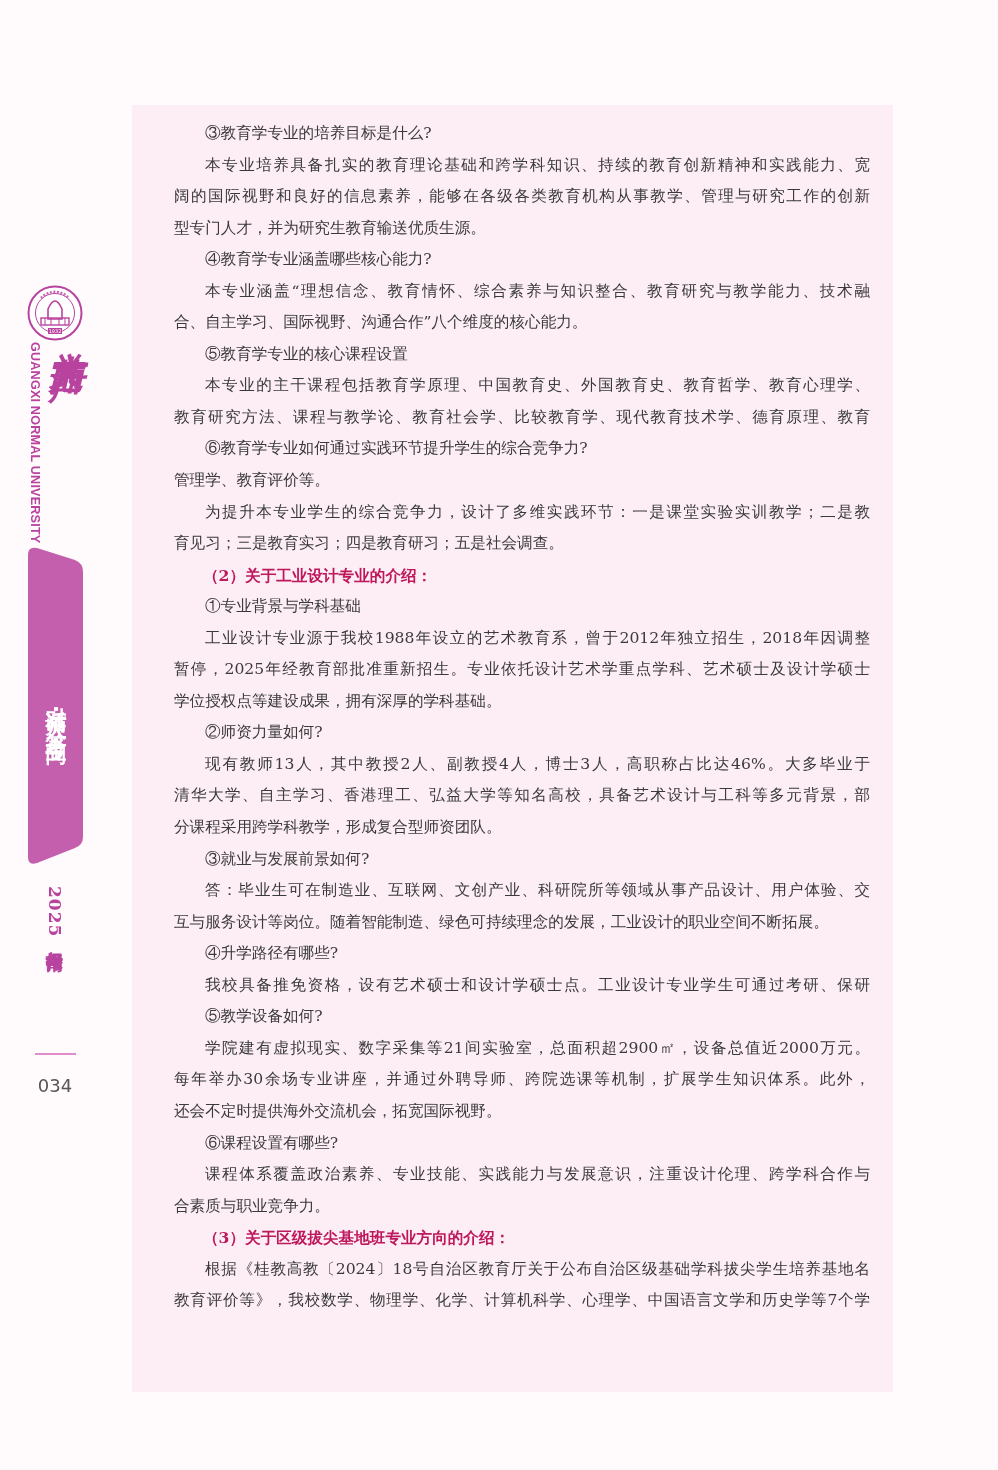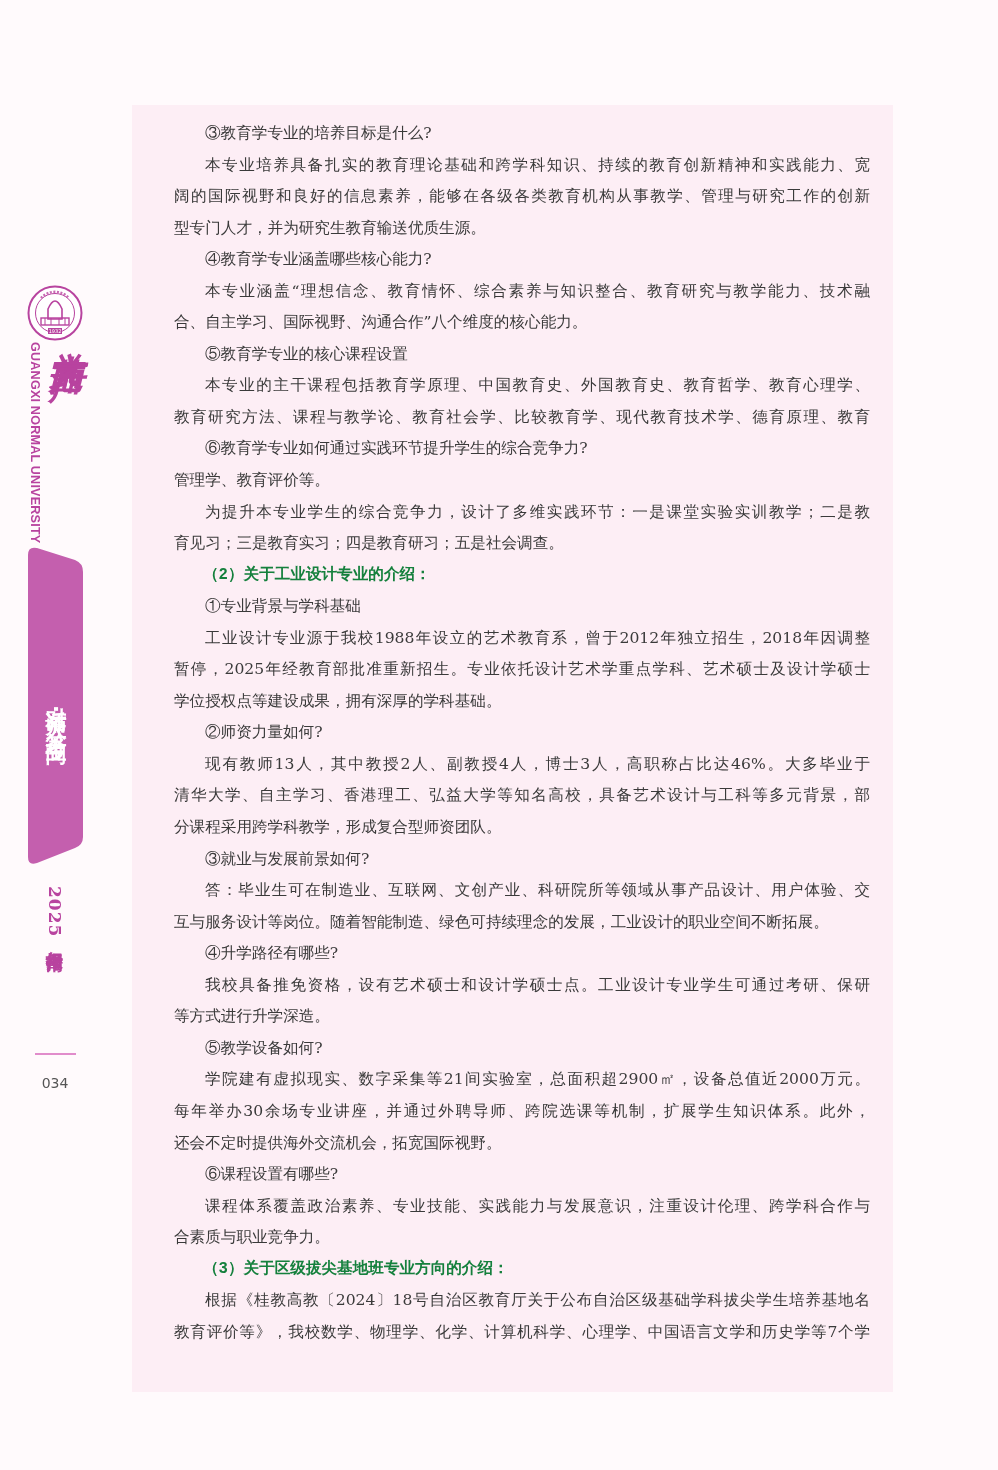--- a/index.html
+++ b/index.html
@@ -17,21 +17,21 @@
     position:absolute; left:174px; top:118px; width:696px;
   }
   .line {
     height:31.55px; line-height:31.55px; font-size:15.6px;
     white-space:nowrap; overflow:visible; text-align:justify;
     text-align-last:justify; letter-spacing:0;
   }
   .line.last { text-align-last:left; }
   .line.indent { padding-left:31px; }
   .line.q { text-align-last:left; }
-  .line.h { font-weight:bold; color:#15803d; text-align-last:left; padding-left:29px;font-family:Liberation Mono, monospace; }
+  .line.h { font-weight:bold; color:#be185d; text-align-last:left; padding-left:29px; }
 
   
   .emblem { position:absolute; left:27px; top:285px; width:56px; height:56px; }
   .uni-en {
     position:absolute; left:27px; top:342px; width:16px; height:182px;
     writing-mode:vertical-rl; font-family:"Liberation Sans",sans-serif;
     font-weight:bold; font-size:12.6px; color:#b8439f; letter-spacing:0.2px;
     line-height:16px; white-space:nowrap;
   }
   .uni-cn {
@@ -49,21 +49,21 @@
   }
   .guide {
     position:absolute; left:40px; top:886px; width:30px; height:140px;
     writing-mode:vertical-rl; color:#b8439f; font-weight:bold; font-size:17px;
     line-height:30px; letter-spacing:1px; font-family:"DejaVu Serif",serif;
     white-space:nowrap;
   }
   .rule { position:absolute; left:35px; top:1053px; width:41px; height:2px; background:#e18ccb; }
   .pageno {
     position:absolute; left:30px; top:1075px; width:50px; text-align:center;
-    font-family:"DejaVu Sans","Liberation Sans",sans-serif; font-size:14px; color:#555;
+    font-family:"DejaVu Sans","Liberation Sans",sans-serif; font-size:18px; color:#555;
   }
 </style>
 </head>
 <body>
 
 <div class="emblem">
   <svg width="56" height="56" viewBox="0 0 56 56">
     <circle cx="28" cy="28" r="26.5" fill="#fff" stroke="#b8439f" stroke-width="2"></circle>
     <circle cx="28" cy="28" r="19.5" fill="none" stroke="#b8439f" stroke-width="1"></circle>
     <path d="M14 13 A19 19 0 0 1 42 13" fill="none" stroke="#c96bb4" stroke-width="2.5" stroke-dasharray="2 1.5"></path>
@@ -112,21 +112,20 @@
   <div class="line last">学位授权点等建设成果，拥有深厚的学科基础。</div>
   <div class="line indent q">②师资力量如何?</div>
   <div class="line indent">现有教师13人，其中教授2人、副教授4人，博士3人，高职称占比达46%。大多毕业于</div>
   <div class="line">清华大学、自主学习、香港理工、弘益大学等知名高校，具备艺术设计与工科等多元背景，部</div>
   <div class="line last">分课程采用跨学科教学，形成复合型师资团队。</div>
   <div class="line indent q">③就业与发展前景如何?</div>
   <div class="line indent">答：毕业生可在制造业、互联网、文创产业、科研院所等领域从事产品设计、用户体验、交</div>
   <div class="line last">互与服务设计等岗位。随着智能制造、绿色可持续理念的发展，工业设计的职业空间不断拓展。</div>
   <div class="line indent q">④升学路径有哪些?</div>
   <div class="line indent">我校具备推免资格，设有艺术硕士和设计学硕士点。工业设计专业学生可通过考研、保研</div>
-  <div class="line last">等方式进行升学深造。</div>
   <div class="line indent q">⑤教学设备如何?</div>
   <div class="line indent">学院建有虚拟现实、数字采集等21间实验室，总面积超2900㎡，设备总值近2000万元。</div>
   <div class="line">每年举办30余场专业讲座，并通过外聘导师、跨院选课等机制，扩展学生知识体系。此外，</div>
   <div class="line last">还会不定时提供海外交流机会，拓宽国际视野。</div>
   <div class="line indent q">⑥课程设置有哪些?</div>
   <div class="line indent">课程体系覆盖政治素养、专业技能、实践能力与发展意识，注重设计伦理、跨学科合作与</div>
   <div class="line last">合素质与职业竞争力。</div>
   <div class="line h">（3）关于区级拔尖基地班专业方向的介绍：</div>
   <div class="line indent">根据《桂教高教〔2024〕18号自治区教育厅关于公布自治区级基础学科拔尖学生培养基地名</div>
   <div class="line">教育评价等》，我校数学、物理学、化学、计算机科学、心理学、中国语言文学和历史学等7个学</div>

